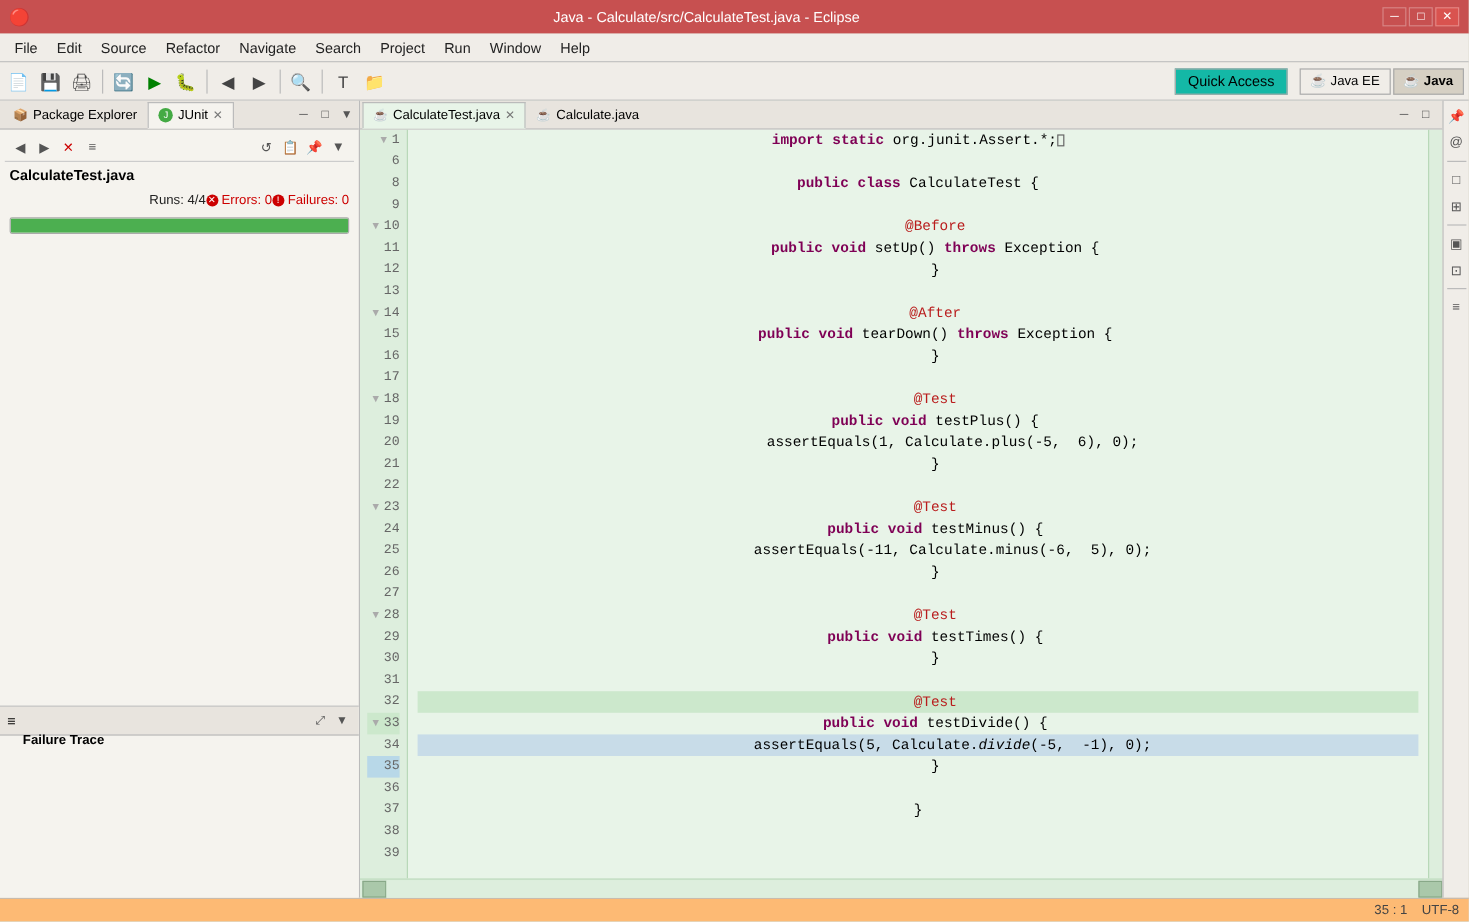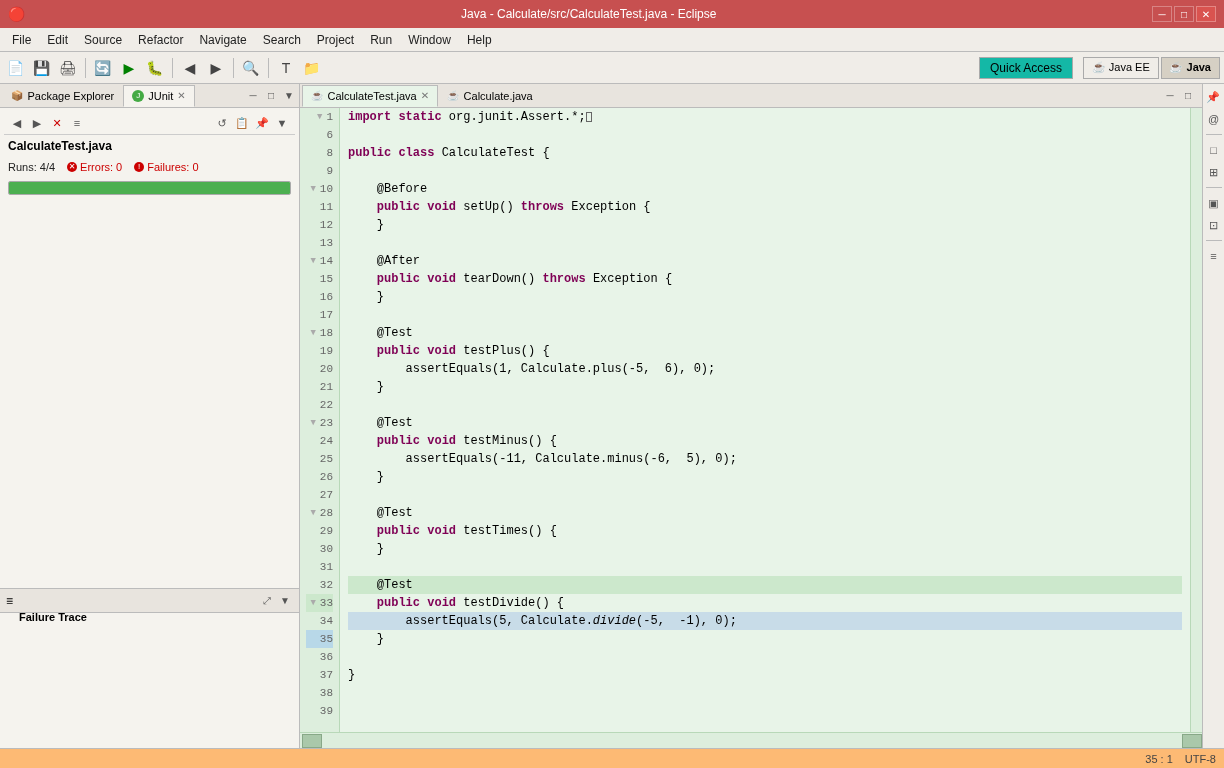--- a/index.html
+++ b/index.html
@@ -144,24 +144,24 @@
       overflow: auto;
     }
     .junit-name {
       font-size: 12px;
       font-weight: bold;
       padding: 2px 4px;
       margin-bottom: 4px;
     }
     .junit-stats {
       display: flex;
-      gap: 12px;
       font-size: 11px;
       padding: 2px 4px;
       margin-bottom: 6px;
+      justify-content: flex-end;
     }
     .stat-runs { color: #222; }
     .stat-errors { color: #cc0000; display: flex; align-items: center; gap: 3px; }
     .stat-failures { color: #cc0000; display: flex; align-items: center; gap: 3px; }
     .progress-bar-container {
       height: 14px;
       background: #ddd;
       border: 1px solid #aaa;
       margin: 0 4px 8px 4px;
       border-radius: 2px;
@@ -281,26 +281,27 @@
     .code-lines {
       flex: 1;
       padding: 0 8px;
       background: #e8f4e8;
     }
     .code-line {
       height: 18px;
       line-height: 18px;
       white-space: pre;
       font-size: 12px;
+      text-align: center;
     }
     .code-line.highlighted { background: #cce8cc; }
 
     
     .kw { color: #7f0055; font-weight: bold; }
-    .an { color: #000000; }
+    .an { color: #b91c1c; }
 
     
     .code-editor::-webkit-scrollbar { width: 12px; height: 12px; }
     .code-editor::-webkit-scrollbar-track { background: #ddeedd; }
     .code-editor::-webkit-scrollbar-thumb { background: #aac8aa; border: 1px solid #88a888; }
 
     
     .right-sidebar {
       width: 22px;
       background: #f0ede8;

